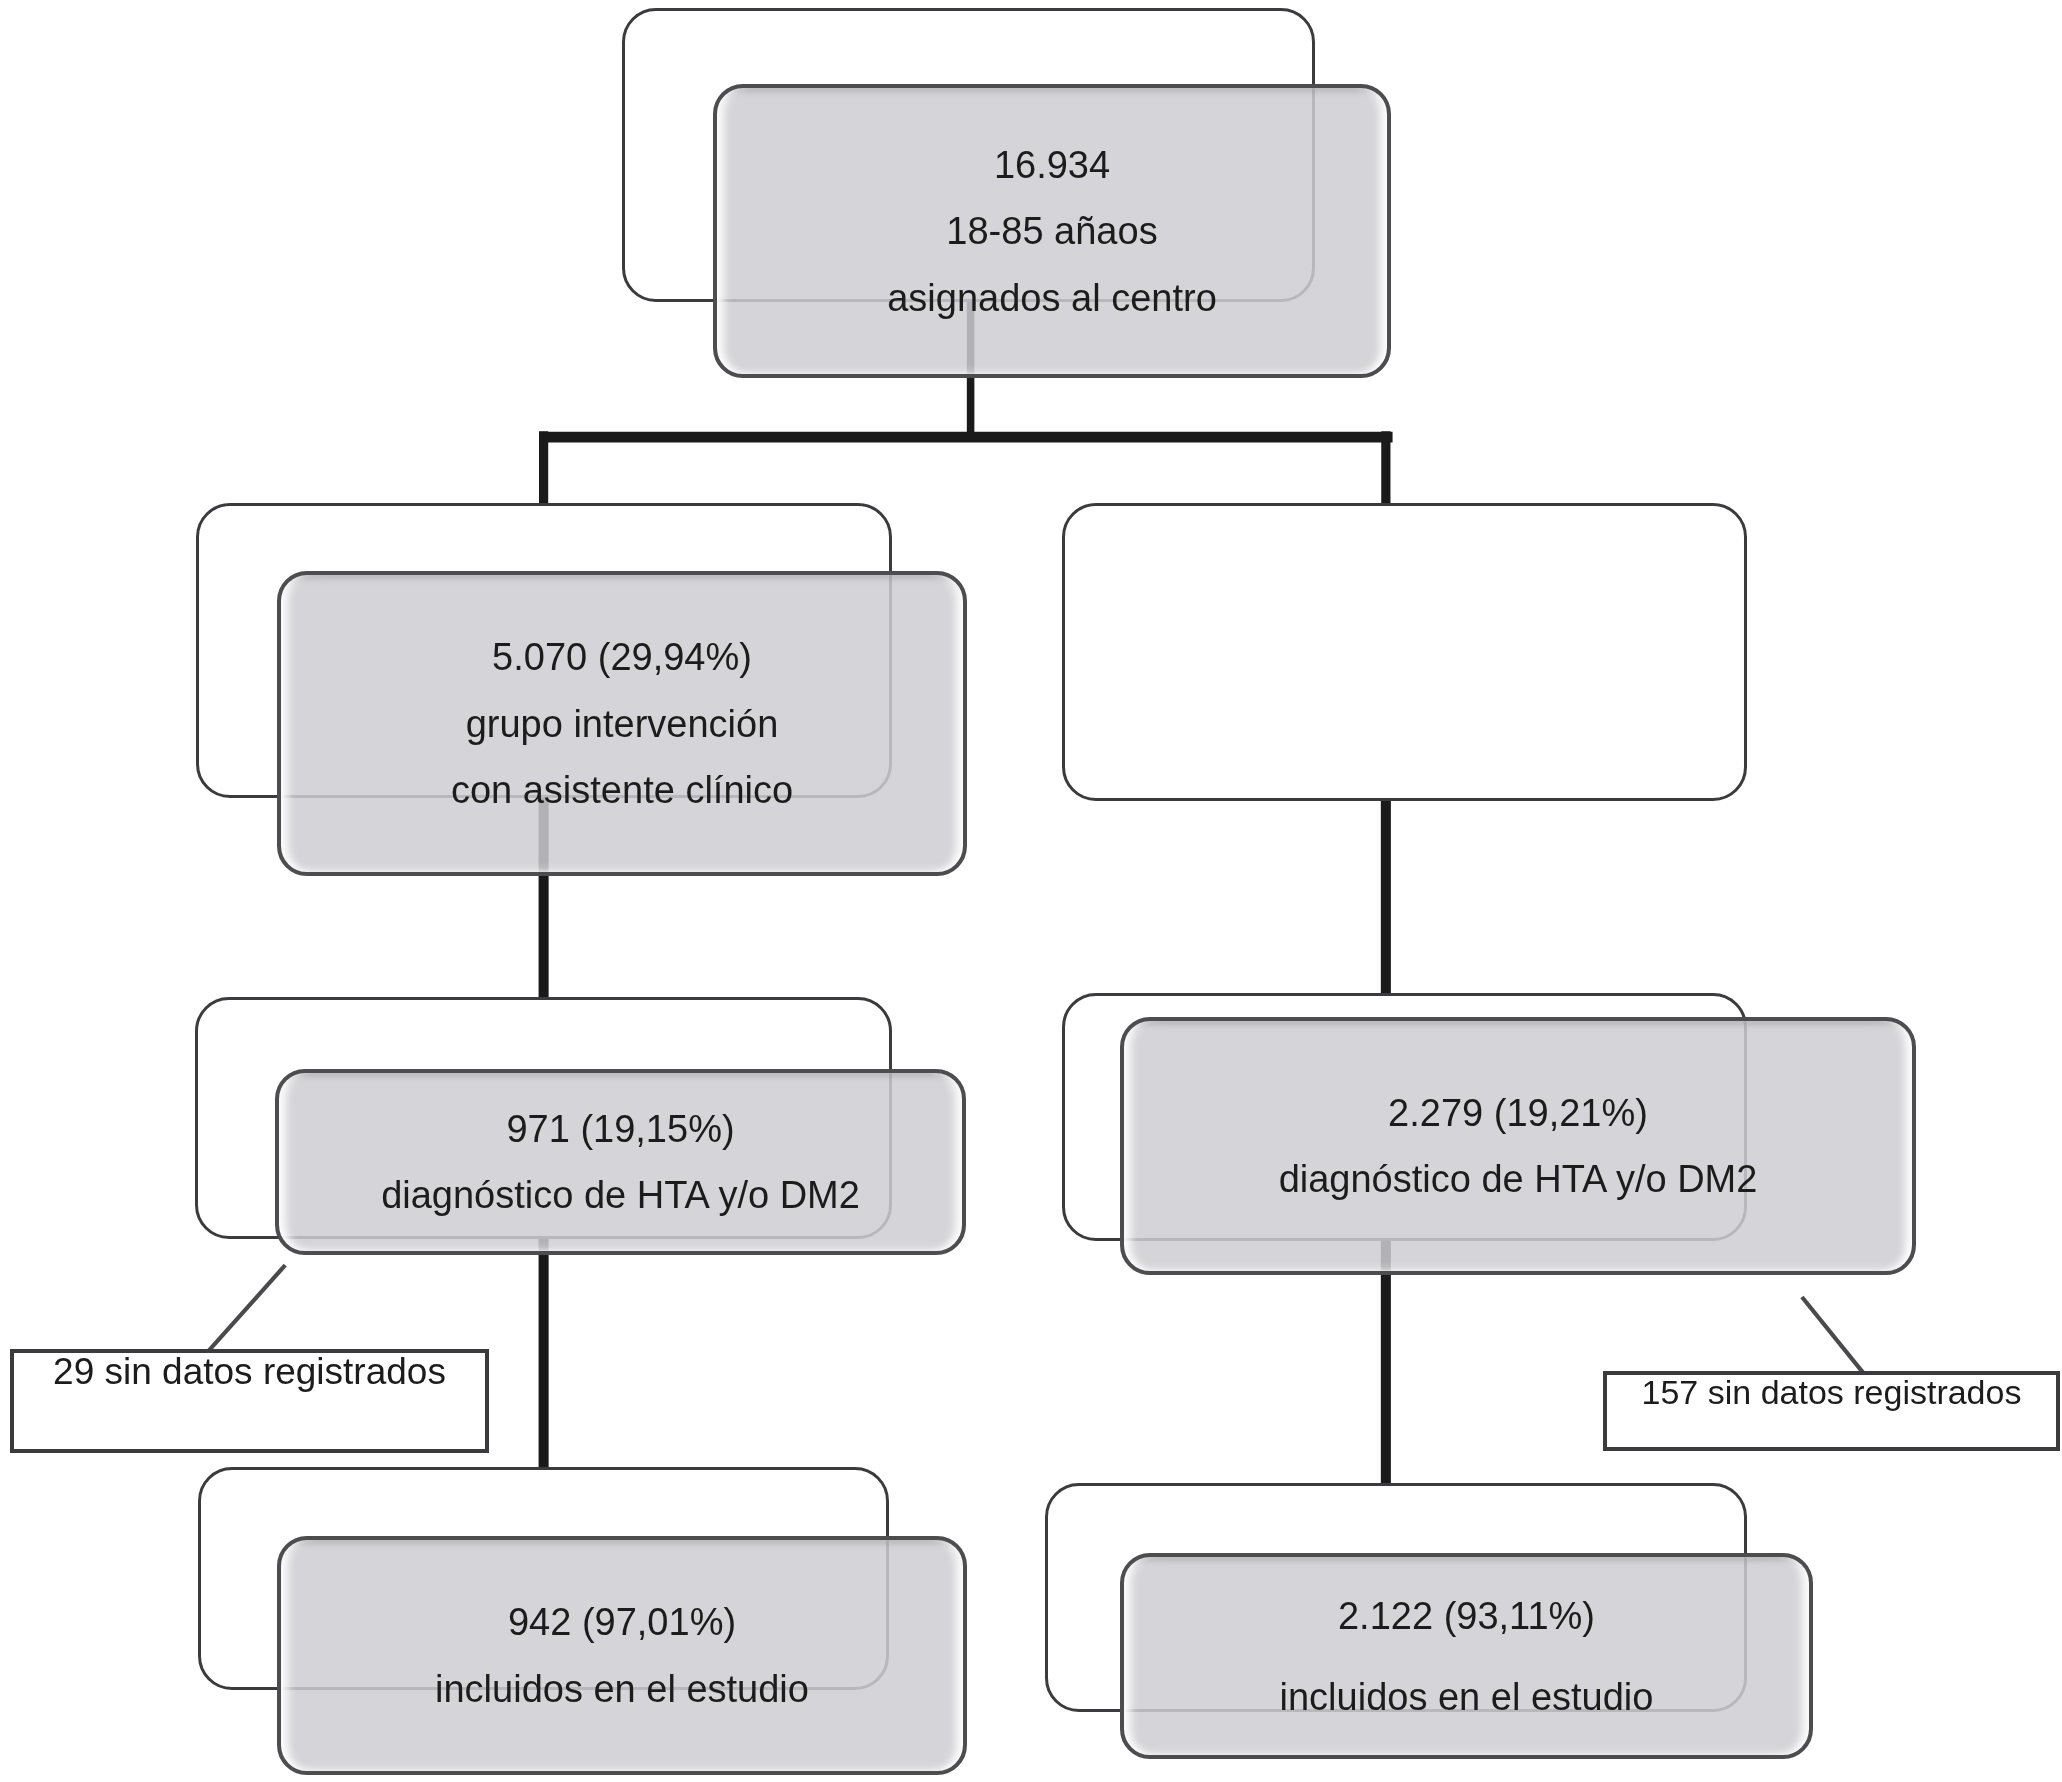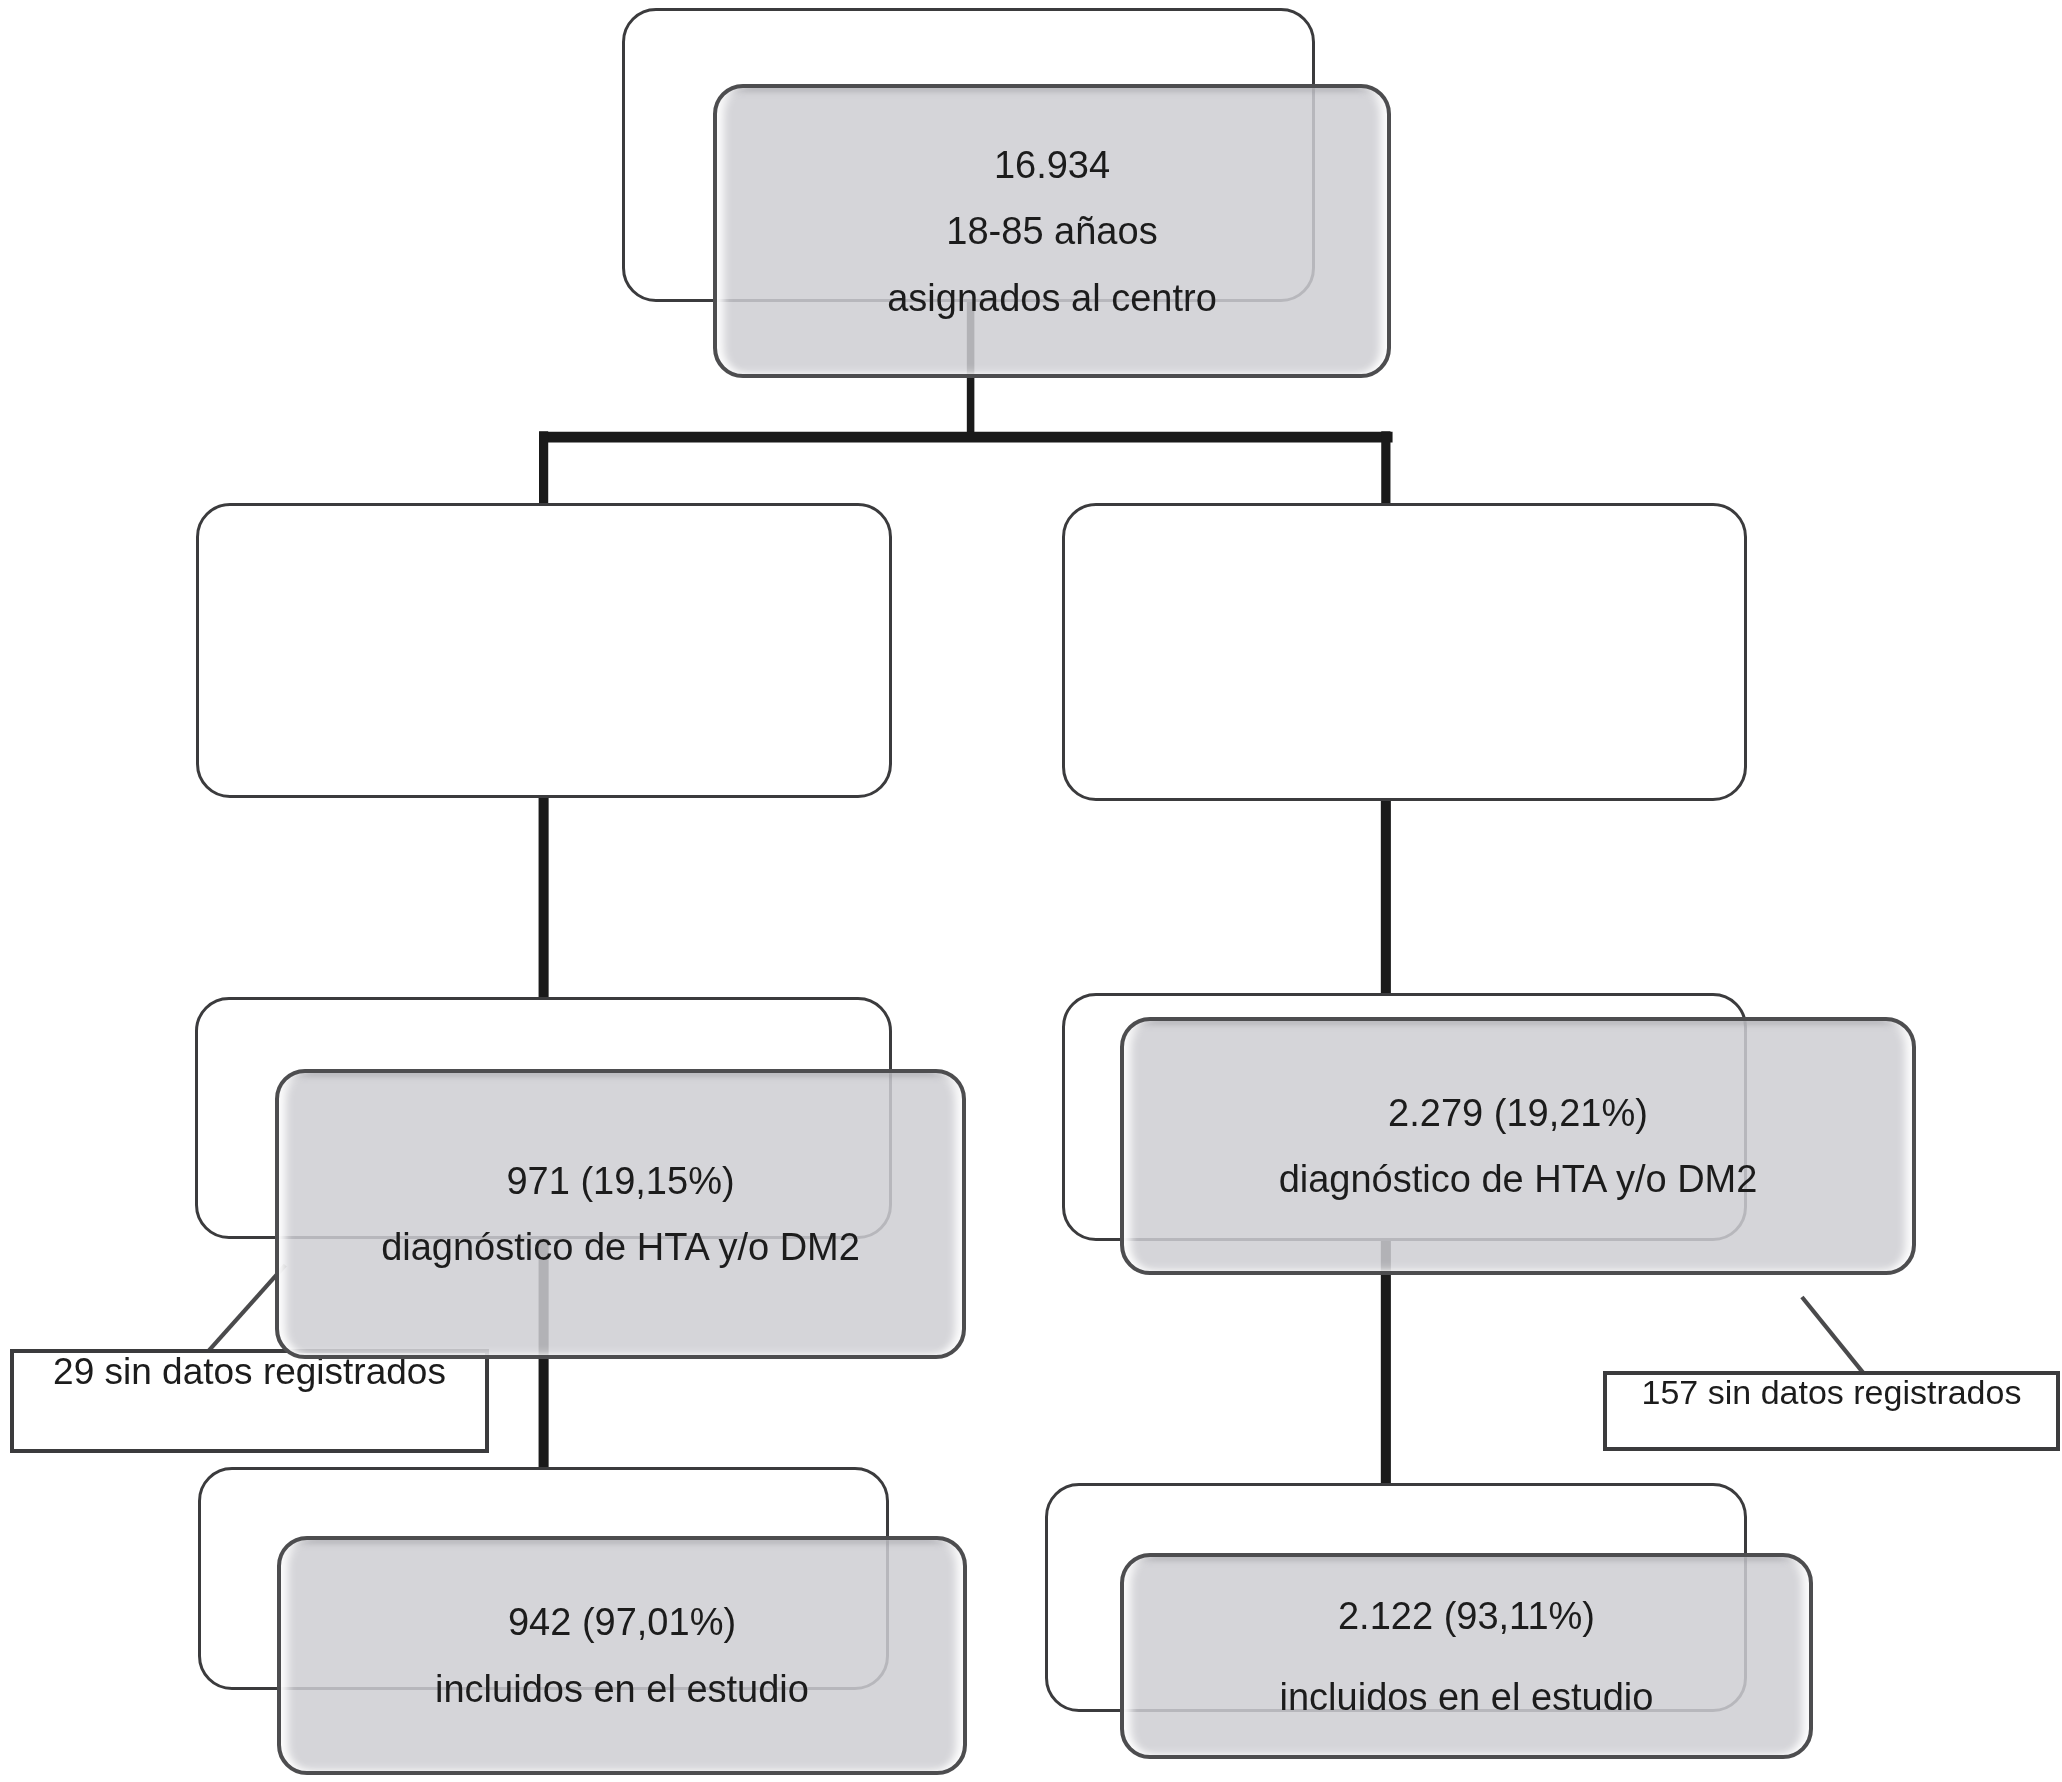--- a/index.html
+++ b/index.html
@@ -100,25 +100,30 @@
   </svg>
 
   <div class="backbox" style="left:622px; top:8.4px; width:693px; height:294px;"></div>
   <div class="frontbox" style="left:713px; top:84px; width:678px; height:294px;">
     <span class="ln">16.934</span>
     <span class="ln">18-85 añaos</span>
     <span class="ln">asignados al centro</span>
   </div>
 
   <div class="backbox" style="left:196px; top:503px; width:696px; height:295px;"></div>
+  <div class="frontbox" style="left:277px; top:571px; width:690px; height:305px;">
+    <span class="ln">5.070 (29,94%)</span>
+    <span class="ln">grupo intervención</span>
+    <span class="ln">con asistente clínico</span>
+  </div>
 
   <div class="backbox" style="left:1062px; top:503px; width:685px; height:298px;"></div>
 
   <div class="backbox" style="left:195px; top:997px; width:697px; height:242px;"></div>
-  <div class="frontbox" style="left:275px; top:1069px; width:691px; height:290px;">
+  <div class="frontbox" style="left:275px; top:1069px; width:691px; height:186px;">
     <span class="ln">971 (19,15%)</span>
     <span class="ln">diagnóstico de HTA y/o DM2</span>
   </div>
 
   <div class="backbox" style="left:1062px; top:993px; width:685px; height:248px;"></div>
   <div class="frontbox" style="left:1120px; top:1017px; width:796px; height:258px;border-radius:30px;">
     <span class="ln">2.279 (19,21%)</span>
     <span class="ln">diagnóstico de HTA y/o DM2</span>
   </div>
 

